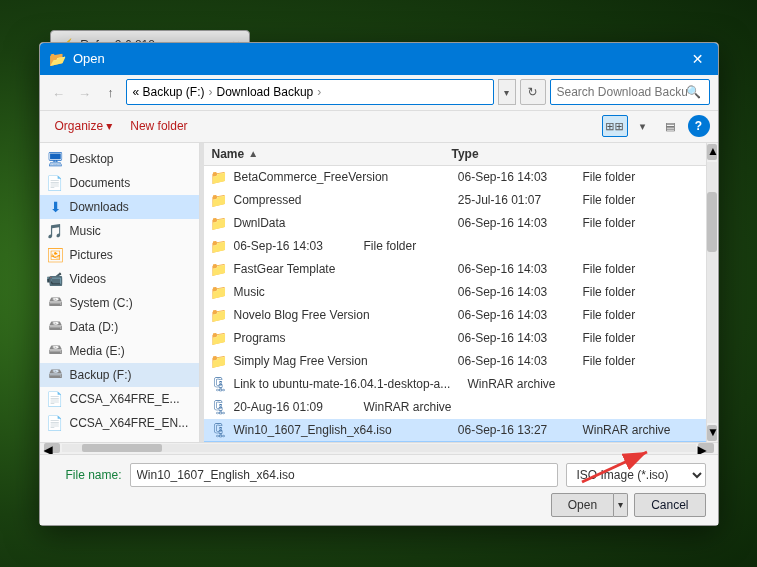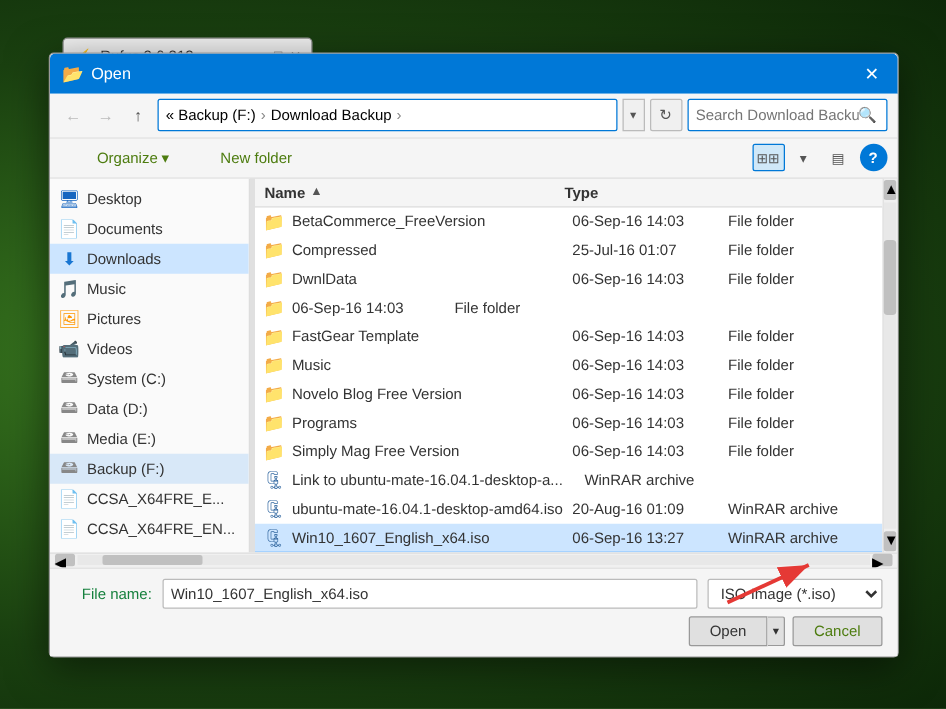--- a/index.html
+++ b/index.html
@@ -180,22 +180,21 @@
     }
     .toolbar-btn {
       display: flex;
       align-items: center;
       gap: 3px;
       padding: 2px 6px;
       cursor: pointer;
       border: 1px solid transparent;
       border-radius: 2px;
       font-size: 12px;
-      color: #4d7c0f;
-      margin-left: 23px;
+      color: #b91c1c;
     }
     .toolbar-spacer { flex: 1; }
     .view-btns {
       display: flex;
       align-items: center;
       gap: 2px;
     }
     .view-btn {
       width: 26px;
       height: 22px;
@@ -384,21 +383,21 @@
       border-radius: 0 2px 2px 0;
       color: #333;
     }
     .cancel-btn {
       background: #e0e0e0;
       border: 1px solid #999;
       padding: 4px 16px;
       font-size: 12px;
       cursor: pointer;
       border-radius: 2px;
-      color: #4d7c0f;
+      color: #0f172a;
     }
 
     
     .status-bar {
       background: #f0f0f0;
       border-top: 1px solid #ddd;
       padding: 3px 10px;
       font-size: 11px;
       color: #333;
       display: flex;
@@ -604,21 +603,20 @@
         <div class="col-date">06-Sep-16 14:03</div>
         <div class="col-type">File folder</div>
       </div>
       <div class="file-item">
         <span class="file-icon rar-icon">🗜</span>
         <div class="col-name" style="width:234px;">Link to ubuntu-mate-16.04.1-desktop-a...</div>
         <div class="col-type">WinRAR archive</div>
       </div>
       <div class="file-item">
         <span class="file-icon rar-icon">🗜</span>
-        <div class="col-name" style="width:234px;">ubuntu-mate-16.04.1-desktop-amd64.iso</div>
         <div class="col-date">20-Aug-16 01:09</div>
         <div class="col-type">WinRAR archive</div>
       </div>
       <div class="file-item selected">
         <span class="file-icon rar-icon">🗜</span>
         <div class="col-name" style="width:234px;">Win10_1607_English_x64.iso</div>
         <div class="col-date">06-Sep-16 13:27</div>
         <div class="col-type">WinRAR archive</div>
       </div>
     </div>

